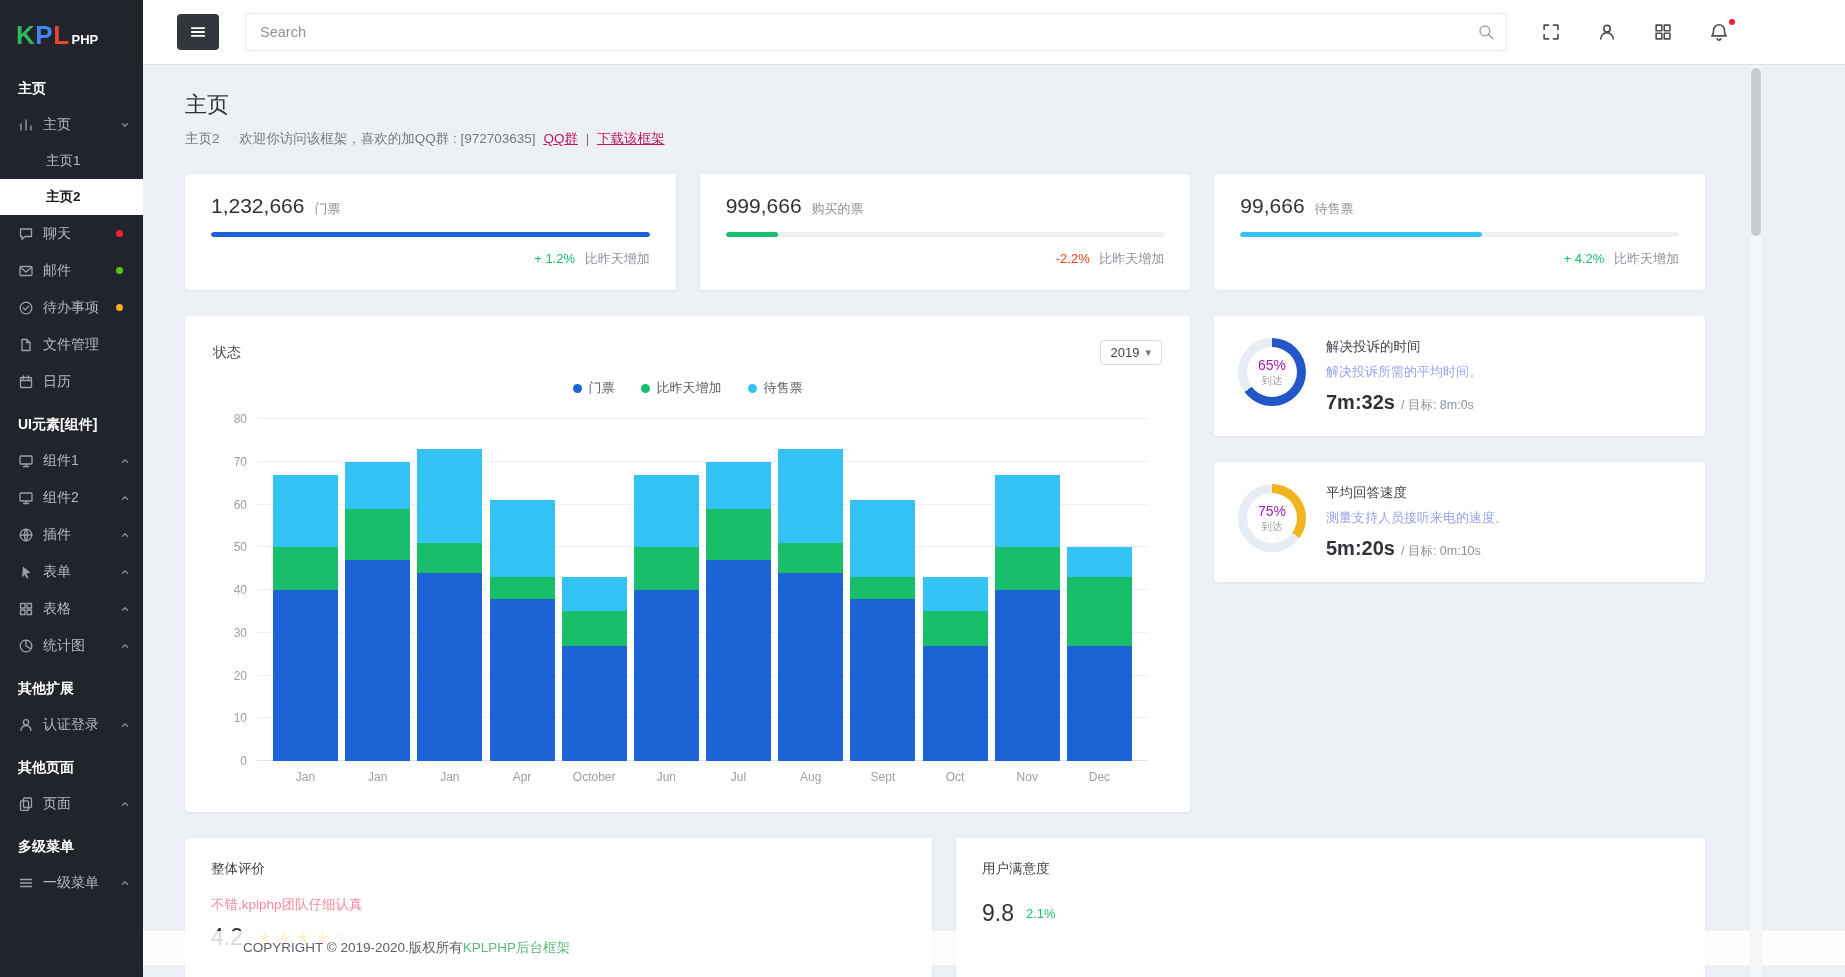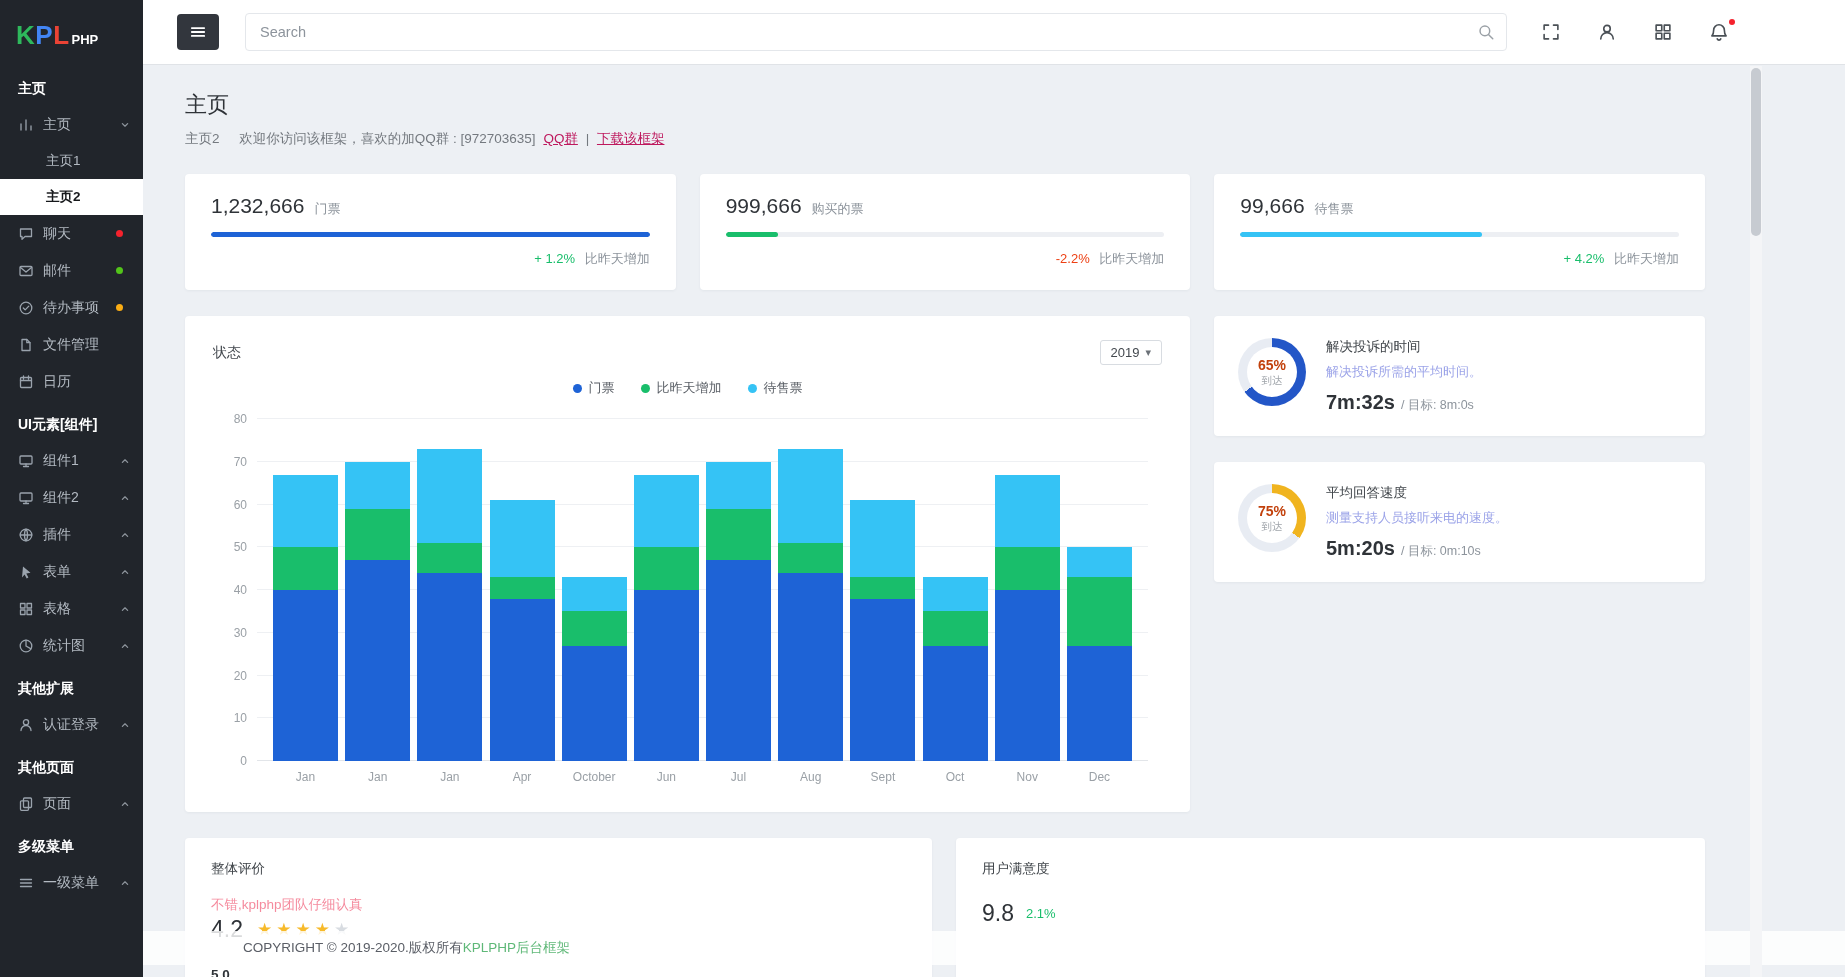--- a/index.html
+++ b/index.html
@@ -85,33 +85,33 @@
   .bar-col{width:65px;height:100%;display:flex;flex-direction:column-reverse;position:relative;}
   .bar-seg{width:100%;}
   .xtick{position:absolute;top:100%;left:50%;transform:translateX(-50%);margin-top:9px;font-size:12px;color:#9aa0a6;white-space:nowrap;}
 
   .right-col{display:flex;flex-direction:column;gap:26px;}
   .kpi-card{padding:22px 24px;display:flex;gap:20px;min-height:120px;}
   .donut{position:relative;width:68px;height:68px;flex:none;}
   .donut-ring{width:100%;height:100%;border-radius:50%;background:#e8ecf3;}
   .donut-hole{position:absolute;top:9px;left:9px;right:9px;bottom:9px;background:#fff;border-radius:50%;
     display:flex;flex-direction:column;align-items:center;justify-content:center;}
-  .donut-pct{font-size:14px;font-weight:bold;color:#c2410c;}
+  .donut-pct{font-size:14px;font-weight:normal;color:#a21caf;}
   .donut-sub{font-size:10.5px;color:#a0a5ab;margin-top:1px;}
   .kpi-title{font-size:13.5px;color:#3f4449;}
   .kpi-desc{font-size:13px;color:var(--desc-lavender,#9ba3e8);margin-top:7px;}
   .kpi-value-row{margin-top:10px;display:flex;align-items:baseline;}
   .kpi-value{font-size:20px;font-weight:bold;color:#2f3338;}
   .kpi-target{font-size:12.5px;color:#8d949c;margin-left:6px;}
 
   .bottom-row{display:grid;grid-template-columns:747px 1fr;gap:24px;margin-top:26px;}
   .bottom-card{padding:22px 26px;height:240px;}
   .card-title{font-size:13.5px;color:#3f4449;}
   .review-text{margin-top:18px;font-size:13.5px;color:var(--review-pink,#f58b9e);}
-  .score-row{margin-top:2px;display:flex;align-items:center;}
+  .score-row{margin-top:10px;display:flex;align-items:center;}
   .score-big{font-size:23px;color:#2f3338;font-weight:500;}
   .stars{margin-left:14px;letter-spacing:4px;font-size:17px;line-height:1;}
   .star{color:var(--star-empty,#d8dce1);}
   .star.filled{color:var(--star-filled,#f7ba2a);}
   .score-secondary{margin-top:24px;font-size:13.5px;font-weight:bold;color:#2f3338;}
   .sat-change{color:var(--positive,#19be6b);font-size:13px;margin-left:12px;}
 
   .footer{position:fixed;left:143px;right:0;bottom:12px;height:34px;background:rgba(255,255,255,.82);
     display:flex;align-items:center;padding-left:100px;font-size:13.5px;color:#5a5e66;z-index:15;}
   .footer-link{color:var(--footer-link-green,#5fb878);text-decoration:none;cursor:pointer;}

